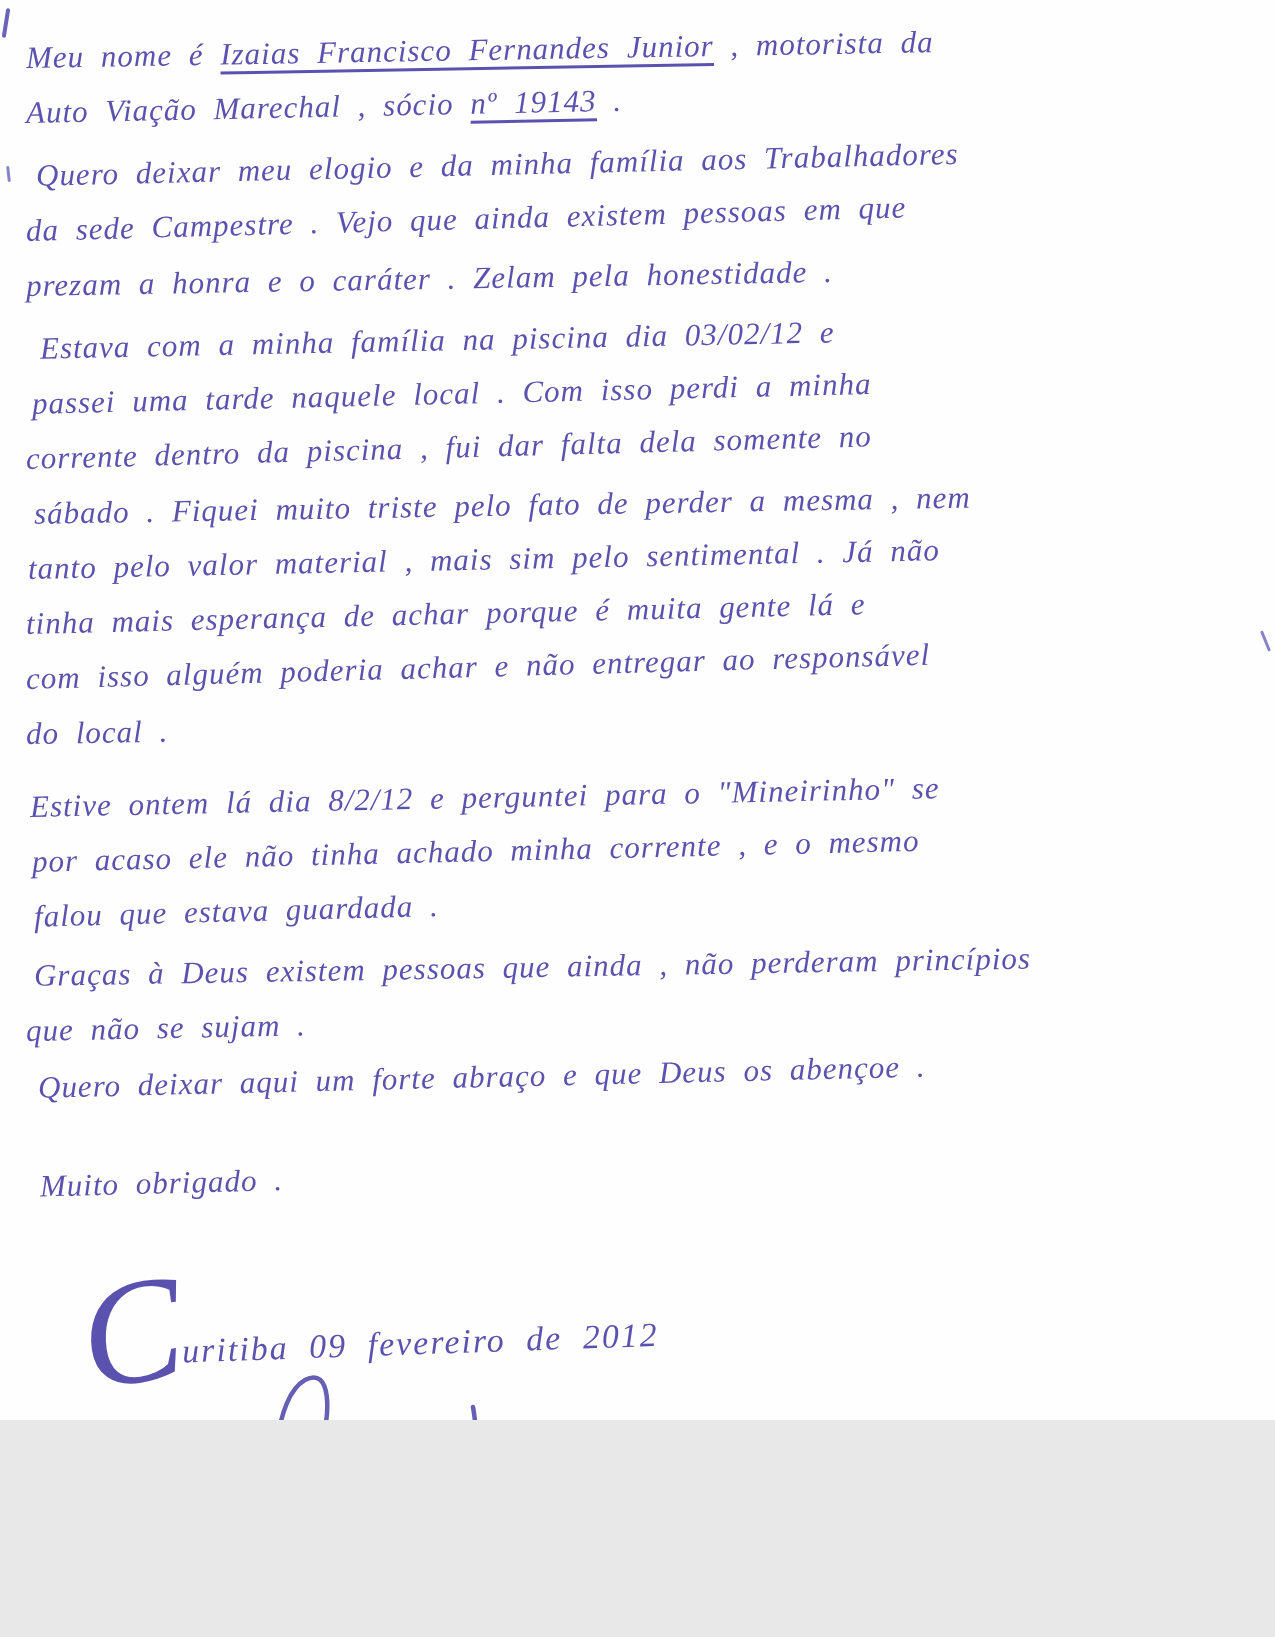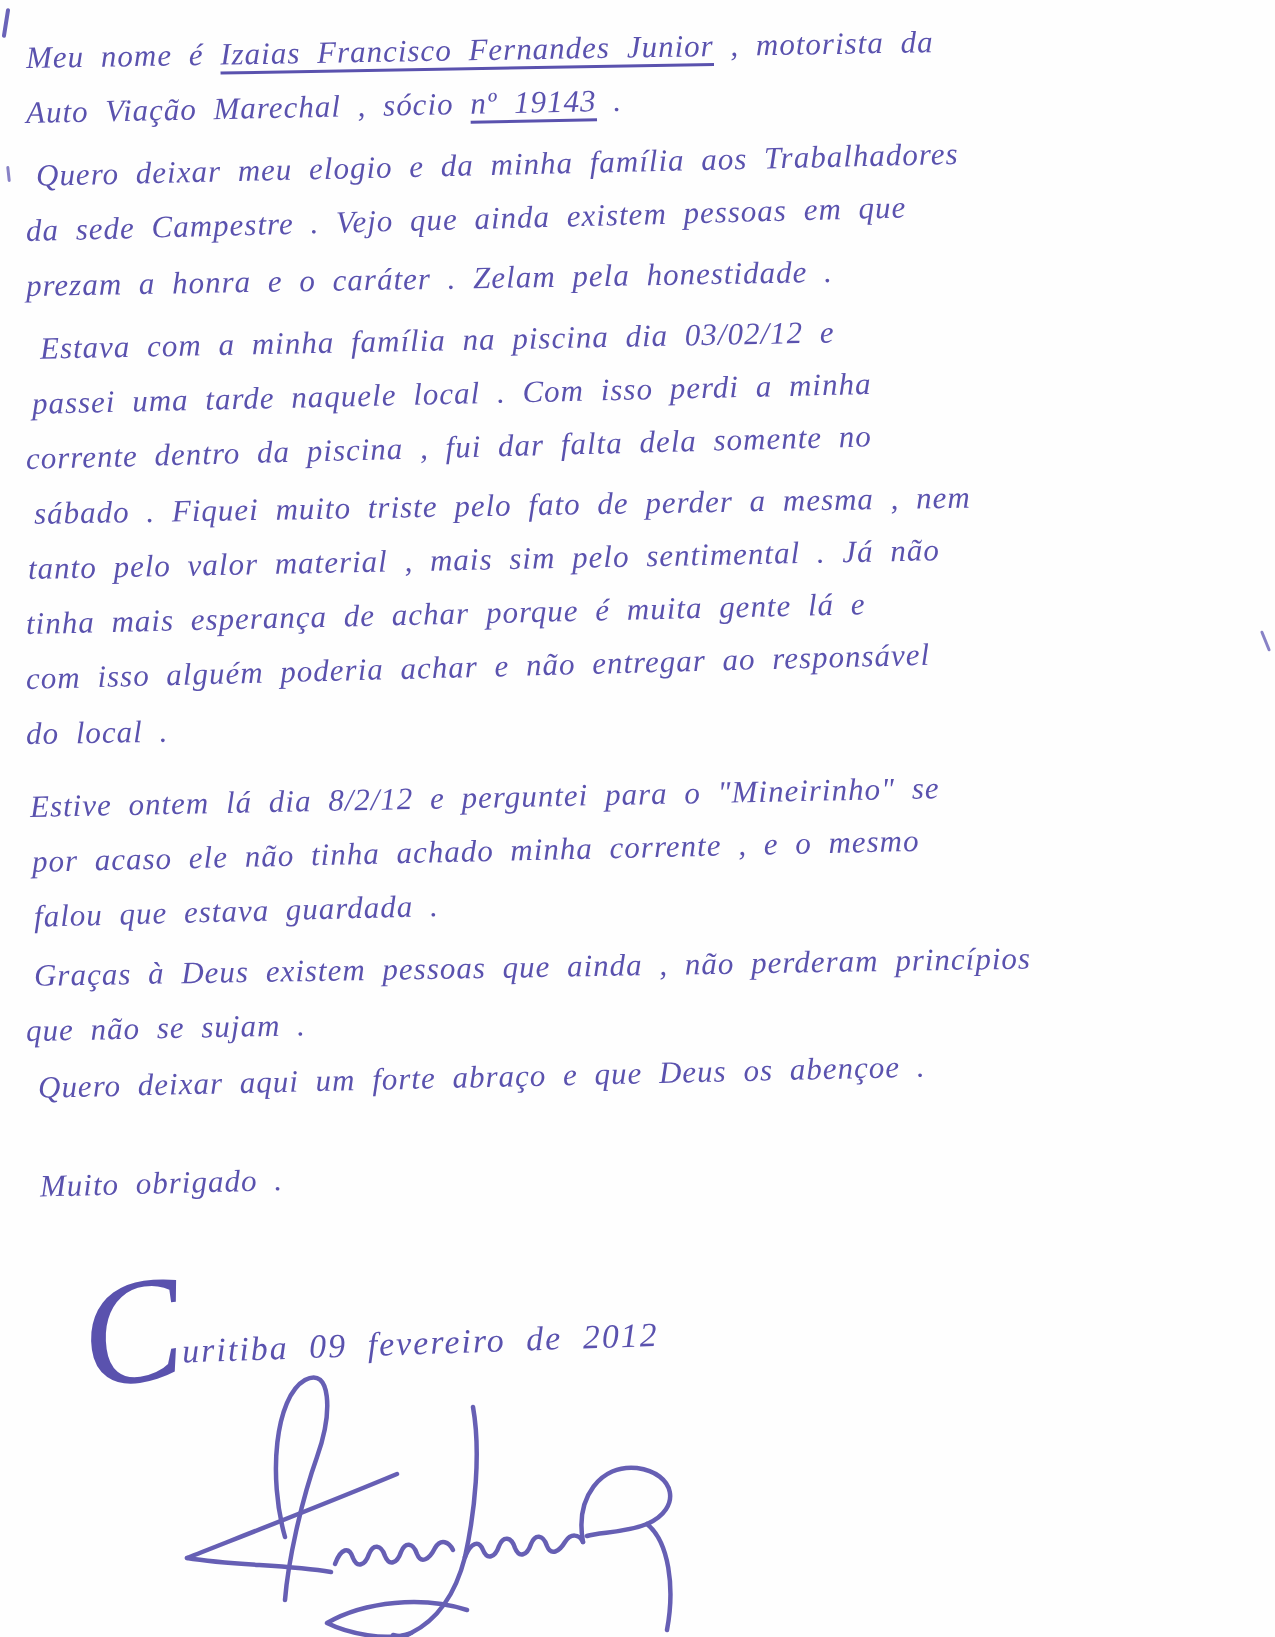--- a/index.html
+++ b/index.html
@@ -1,18 +1,18 @@
 <!DOCTYPE html>
 <html><head>
 <meta charset="utf-8">
 <style>
   html,body{margin:0;padding:0;background:#e8e8e8;}
   .page{
     position:relative;
-    width:1275px;height:1637px;
+    width:1275px;height:1420px;
     background:#fefefe;
     overflow:hidden;
     font-family:"Liberation Serif", serif;
     font-style:italic;
     color:#5a52ae;
   }
   #letter-body{
     position:absolute;
     left:26px;top:30px;right:30px;
   }

